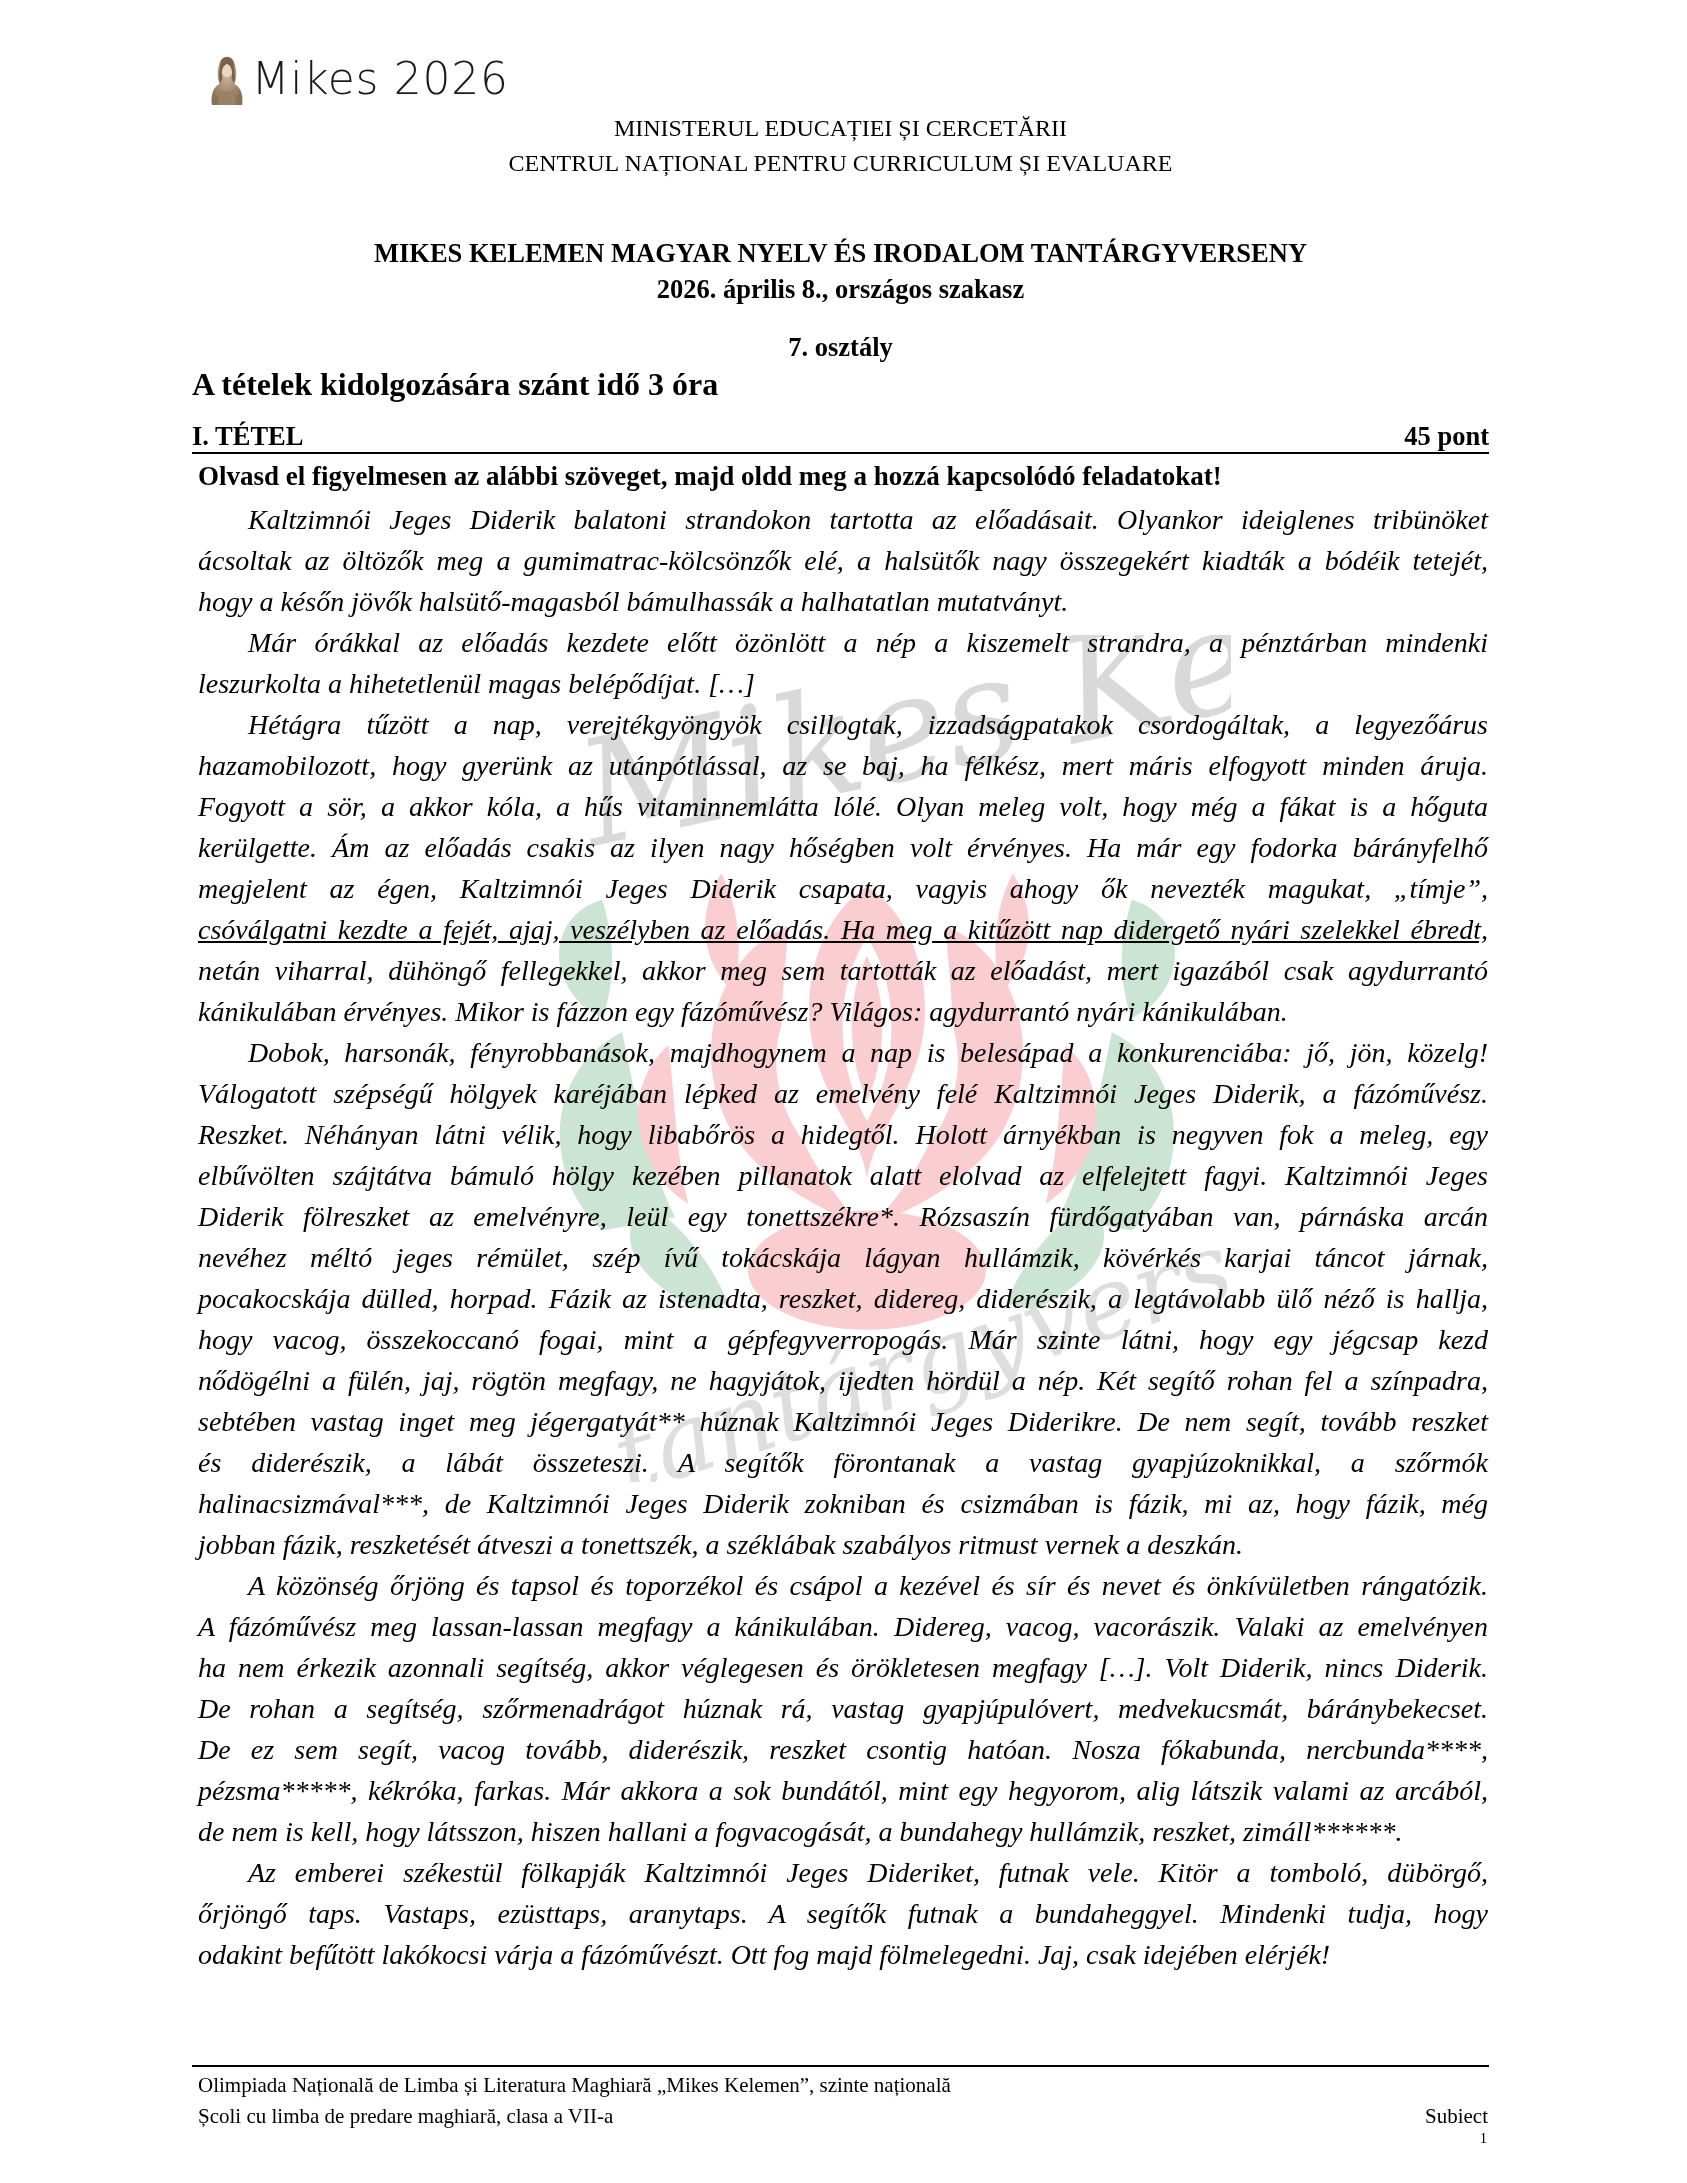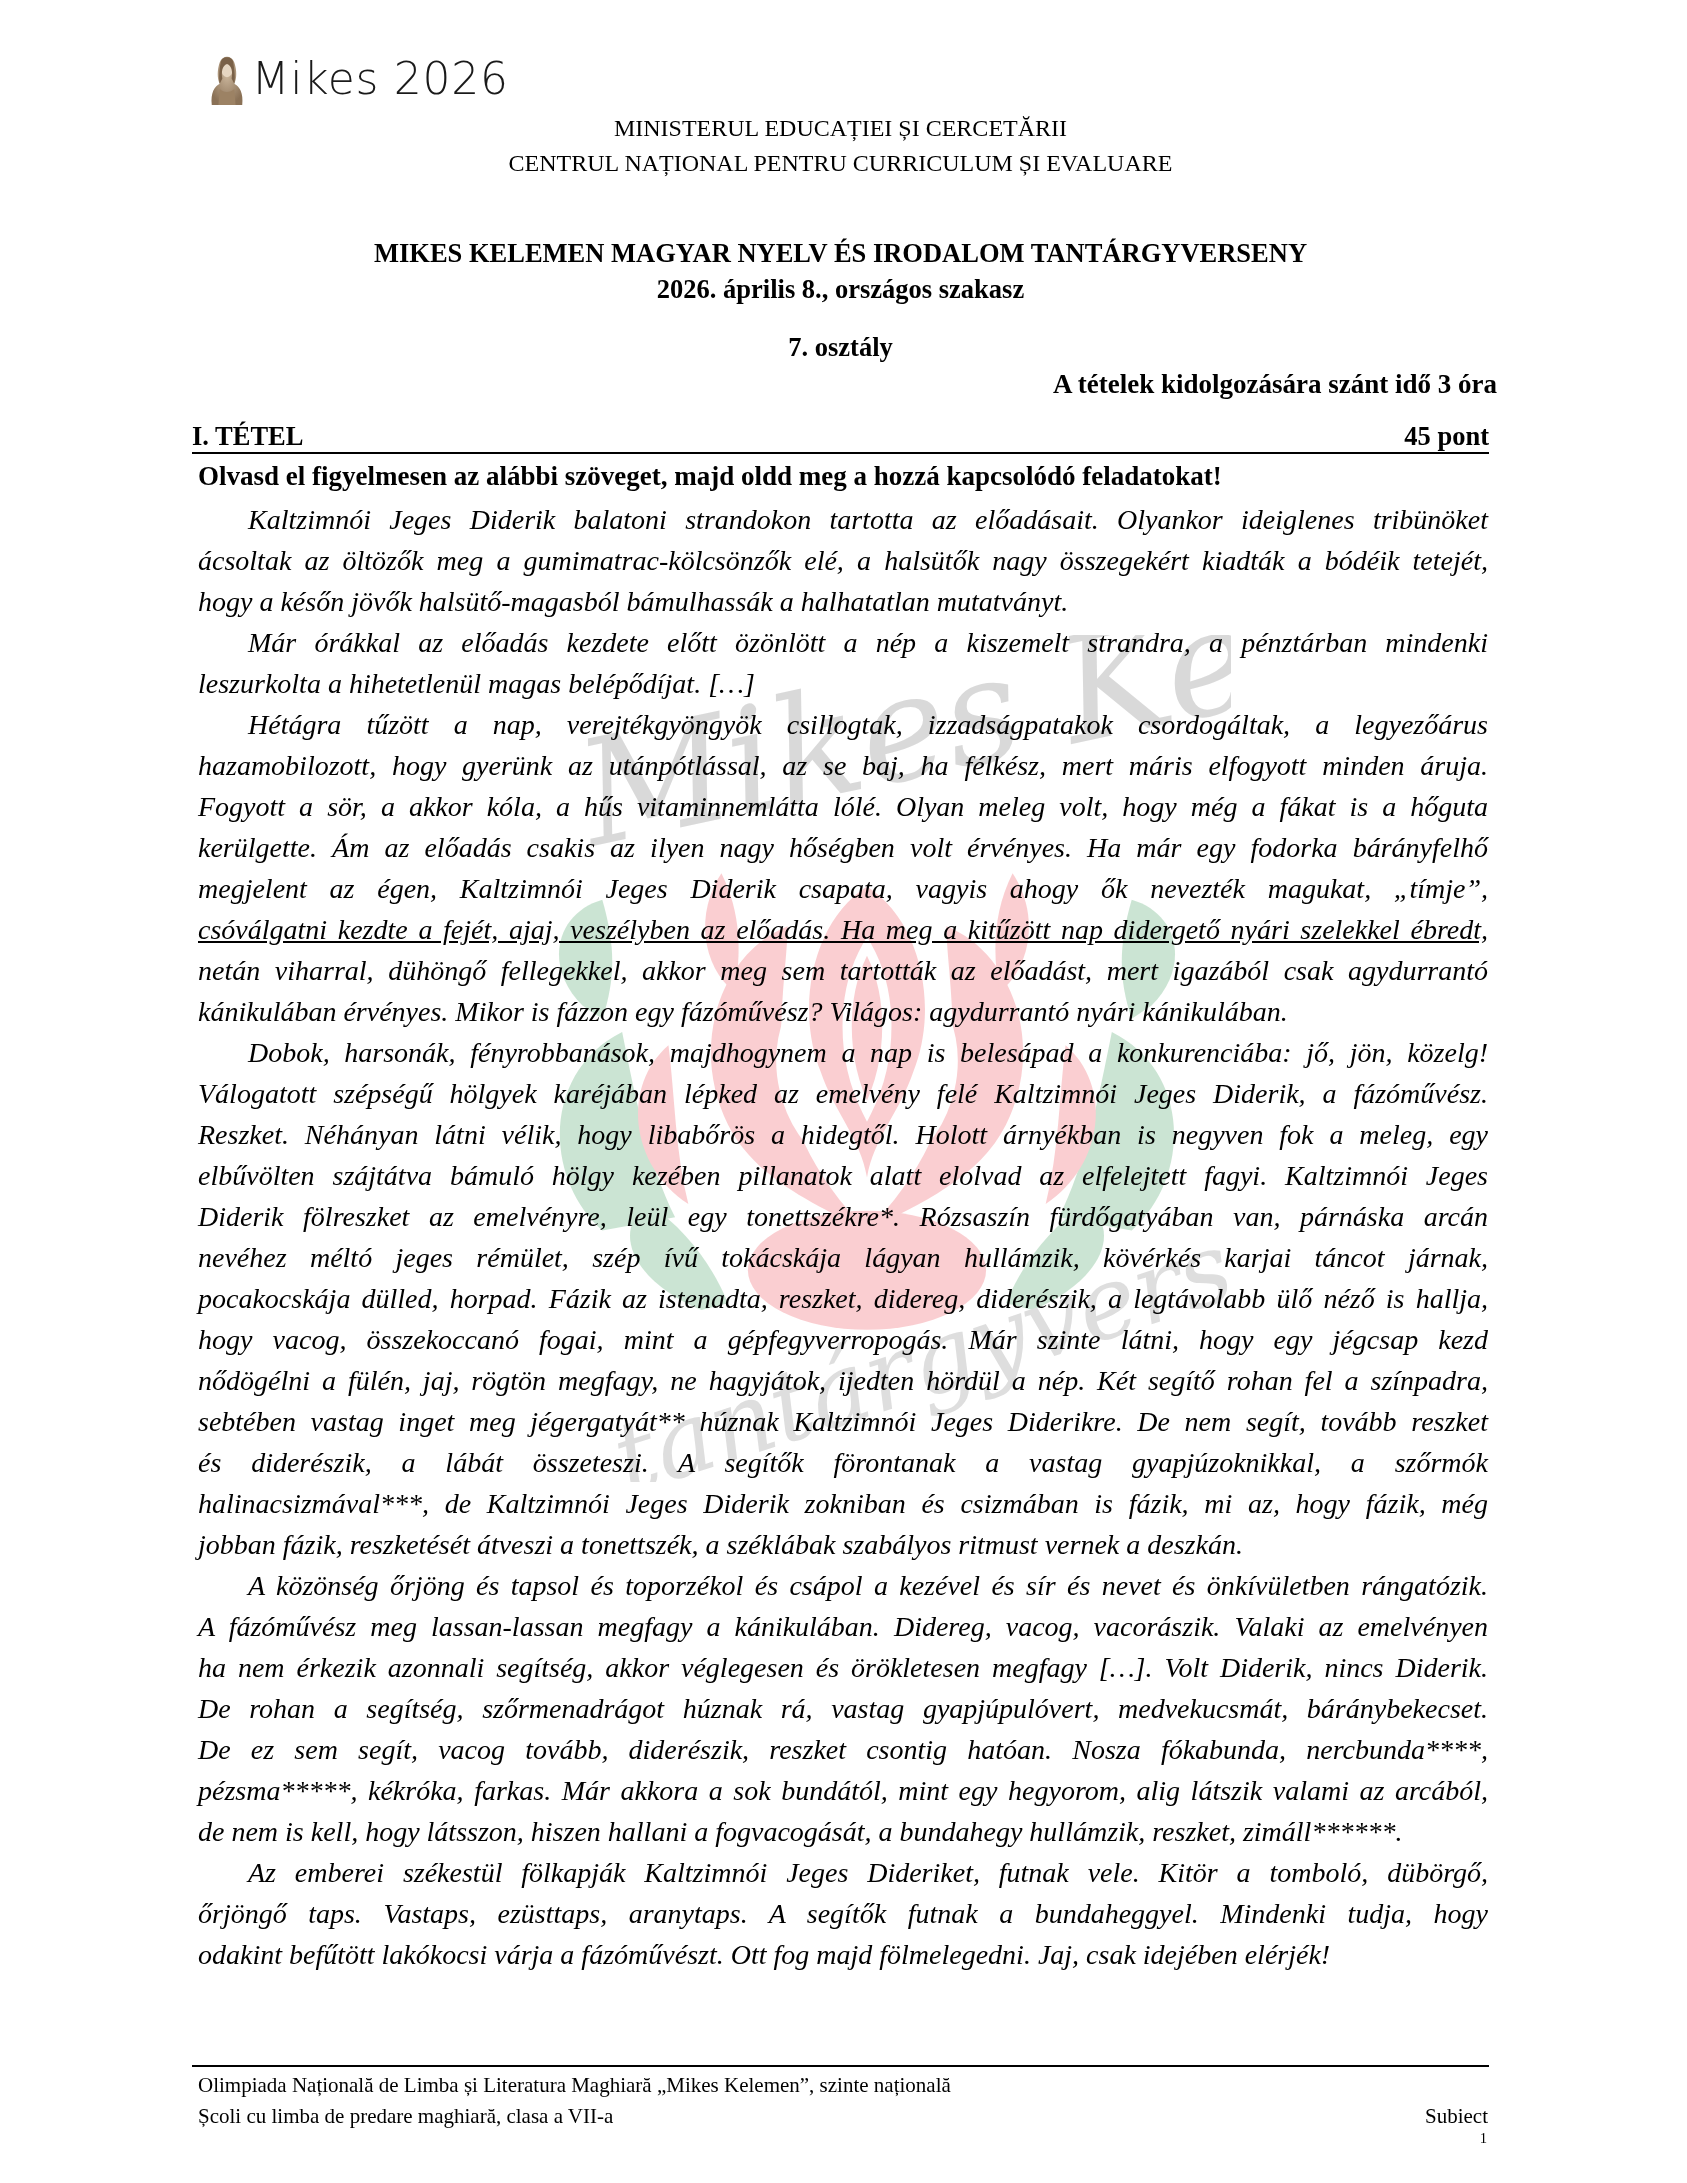--- a/index.html
+++ b/index.html
@@ -8,22 +8,22 @@
   .abs { position: absolute; }
   
   #logo { left: 205px; top: 52px; height: 57px; display: flex; align-items: flex-start; }
   #logo .portrait { width: 44px; height: 53px; margin-right: 2.6px; }
   #logo .logo-text { font-family: "DejaVu Sans", sans-serif; font-size: 44px; line-height: 53px;
                      color: #1a1a1a; letter-spacing: 0.7px; font-weight: 300; }
   
   .center-line { left: 192px; width: 1297px; text-align: center; white-space: nowrap; }
   .ministry { font-size: 24px; line-height: 26.5px; }
   .title { font-size: 26.5px; line-height: 29px; font-weight: bold; }
-  .right-line { left: 200px; width: 1297px; text-align: right; white-space: nowrap;
-                font-size: 27px; line-height: 29px; font-weight: bold; }
+  .right-line { left: 192px; width: 1297px; text-align: left; white-space: nowrap;
+                font-size: 32px; line-height: 29px; font-weight: bold; }
   
   #section-heading { left: 192px; width: 1297px; top: 423px; height: 29px;
                      border-bottom: 2.6px solid #000; font-weight: bold; font-size: 26.5px; line-height: 29px; }
   #section-heading .left { position: absolute; left: 0; bottom: 1.3px; }
   #section-heading .right { position: absolute; right: 0; bottom: 1.3px; }
   #instruction { left: 198px; top: 462px; font-size: 27px; line-height: 29px; font-weight: bold; white-space: nowrap; }
   
   #body-text { left: 198px; top: 499px; width: 1290px; }
   .line { font-style: italic; font-size: 28px; line-height: 41px; height: 41px;
           white-space: nowrap; overflow: visible; text-align: justify; text-align-last: justify; }

